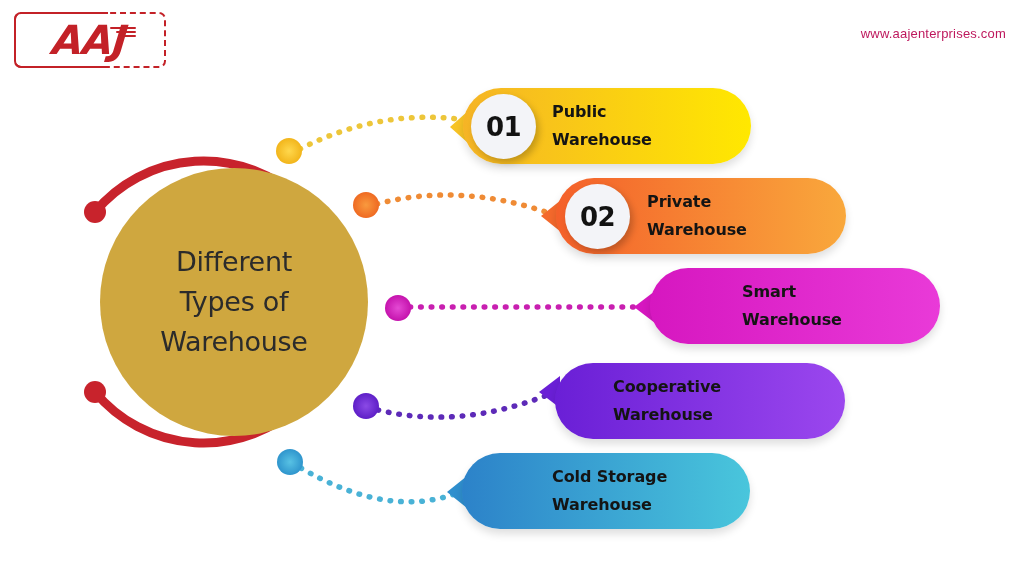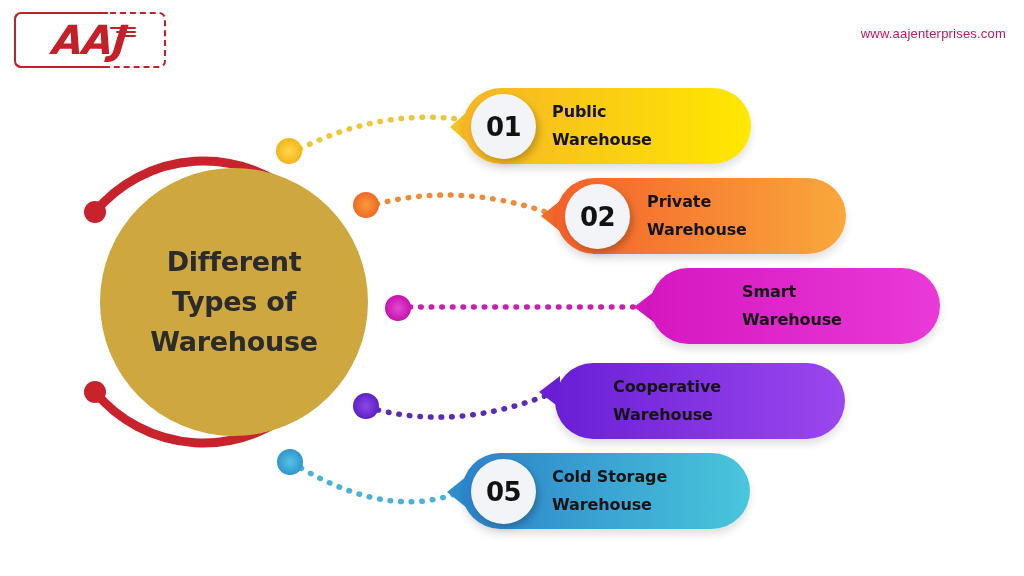--- a/index.html
+++ b/index.html
@@ -109,21 +109,21 @@
     height: 268px;
     border-radius: 50%;
     background: #cfa73f;
     display: flex;
     align-items: center;
     justify-content: center;
   }
   #hub-text {
     text-align: center;
     font-family: "DejaVu Sans", sans-serif;
-    font-weight: bold;
+    font-weight: normal;
     font-size: 27px;
     line-height: 1.48;
     color: #2b2b2b;
     letter-spacing: -0.3px;
     white-space: pre-line;
   }
 
   
   .card {
     position: absolute;
@@ -271,20 +271,17 @@
     <div class="card-label" style="margin-left:92px;">Smart
 Warehouse</div>
   </div>
 
   <div class="card" style="left:555px; top:363px; width:290px; height:76px; background:linear-gradient(90deg,#6a1fd6 0%,#9b47ee 100%);">
     <div class="card-label" style="margin-left:58px;">Cooperative
 Warehouse</div>
   </div>
 
   <div class="card" style="left:462px; top:453px; width:288px; height:76px; background:linear-gradient(90deg,#2c82c9 0%,#49c6dc 100%);">
-    <div class="card-badge" style="left:9px; top:6px; width:65px; height:65px;">
-      <span class="card-num">05</span>
-    </div>
     <div class="card-label" style="margin-left:90px;">Cold Storage
 Warehouse</div>
   </div>
 
 </div>
 
 </body></html>

